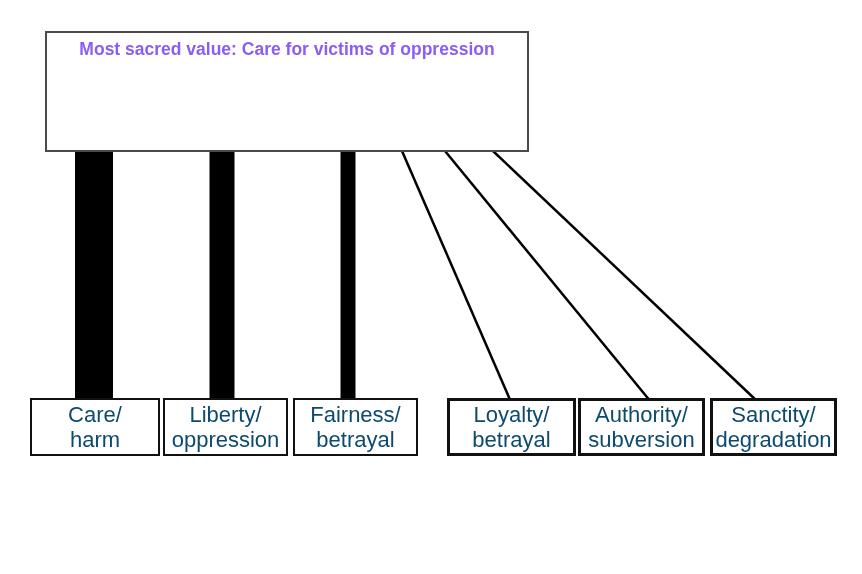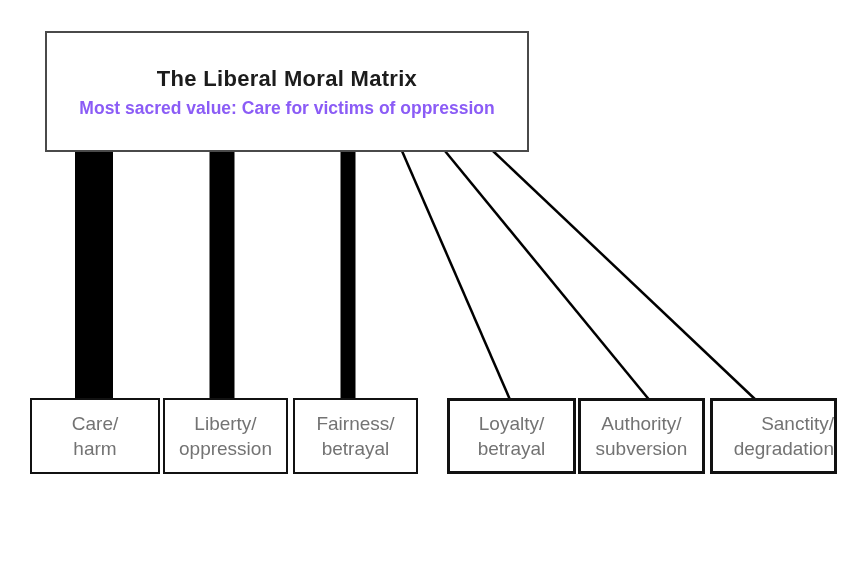--- a/index.html
+++ b/index.html
@@ -36,43 +36,43 @@
   }
   .tb-sub {
     margin-top: 6px;
     font-size: 17.5px;
     font-weight: bold;
     color: #8b5cf6;
   }
   .fbox {
     position: absolute;
     top: 398px;
-    height: 76px;
+    height: 58px;
     box-sizing: border-box;
     background: #ffffff;
     border-style: solid;
     border-color: #111111;
     z-index: 2;
     display: flex;
     flex-direction: column;
     align-items: center;
     justify-content: center;
     text-align: center;
-    font-size: 19px;
-    color: #737373;
+    font-size: 22px;
+    color: #0c4a6e;
     line-height: 25px;
   }
   .thin-border  { border-width: 2.5px; }
   .thick-border { border-width: 3.5px; }
   .b1 { left: 30px;  width: 130px; }
   .b2 { left: 163px; width: 125px; align-items: center; }
   .b3 { left: 293px; width: 125px; }
   .b4 { left: 447px; width: 129px; }
   .b5 { left: 578px; width: 127px; }
-  .b6 { left: 710px; width: 127px; align-items: flex-end; }
+  .b6 { left: 710px; width: 127px; }
   .caption {
     position: absolute;
     left: 30px; top: 497px;
     width: 820px;
     z-index: 2;
     font-family: "DejaVu Serif", "Liberation Serif", serif;
     color: #181818;
     white-space: nowrap;
   }
   .cap-figure {
@@ -97,21 +97,20 @@
   <svg class="connectors" id="connectors" viewBox="0 0 862 574" xmlns="http://www.w3.org/2000/svg">
       <line x1="94" y1="150" x2="94" y2="404" stroke="#000000" stroke-width="38"></line>
       <line x1="222" y1="150" x2="222" y2="404" stroke="#000000" stroke-width="25"></line>
       <line x1="348" y1="150" x2="348" y2="404" stroke="#000000" stroke-width="15"></line>
       <line x1="402" y1="151" x2="511" y2="402" stroke="#000000" stroke-width="2.5"></line>
       <line x1="445" y1="151" x2="651" y2="402" stroke="#000000" stroke-width="2.5"></line>
       <line x1="493" y1="151" x2="758" y2="402" stroke="#000000" stroke-width="2.5"></line>
     </svg>
 
   <div class="top-box">
-    <div class="tb-title">The Liberal Moral Matrix</div>
     <div class="tb-sub">Most sacred value: Care for victims of oppression</div>
   </div>
 
   <div class="fbox b1 thin-border">
     <span>Care/</span>
     <span>harm</span>
   </div>
   <div class="fbox b2 thin-border">
     <span>Liberty/</span>
     <span>oppression</span>

